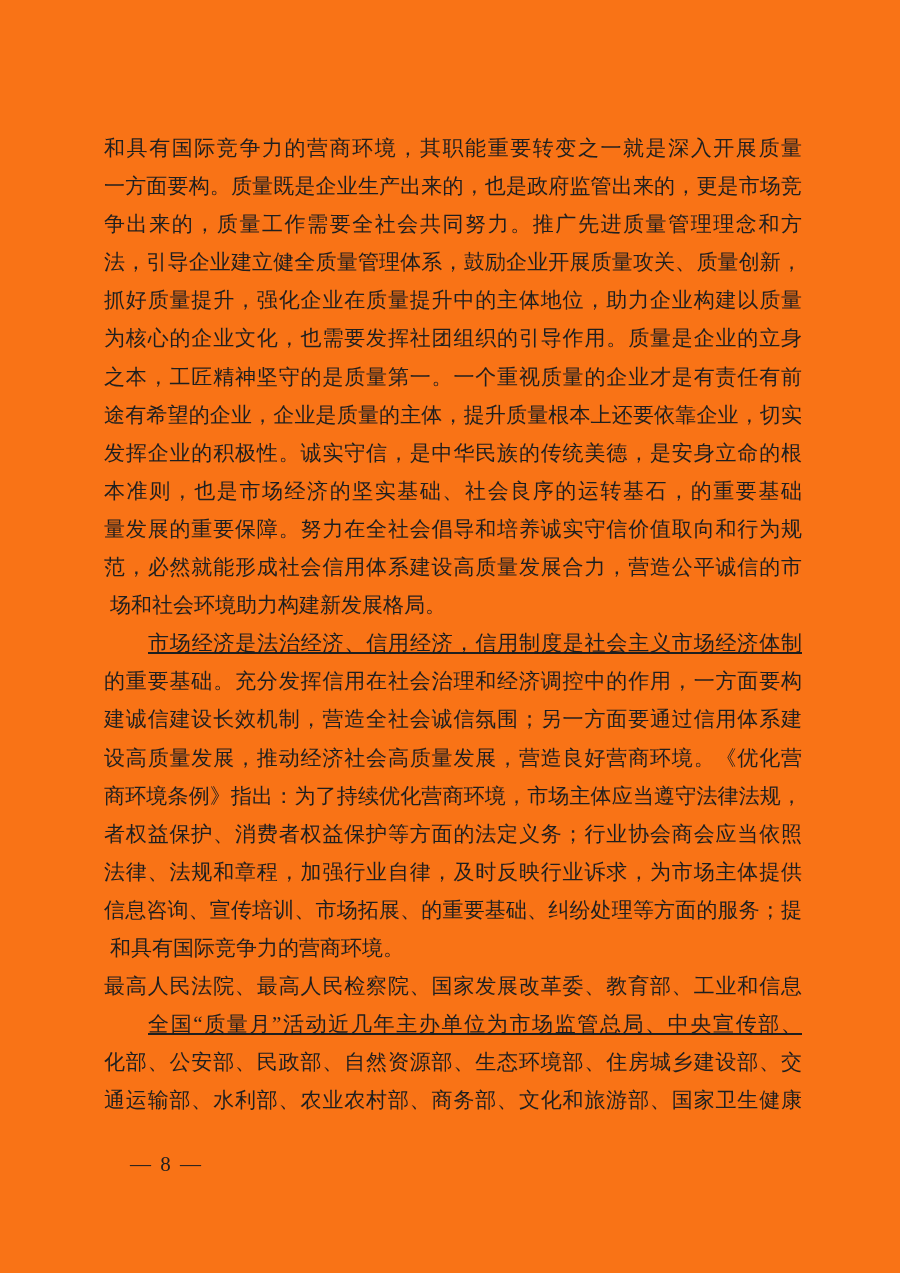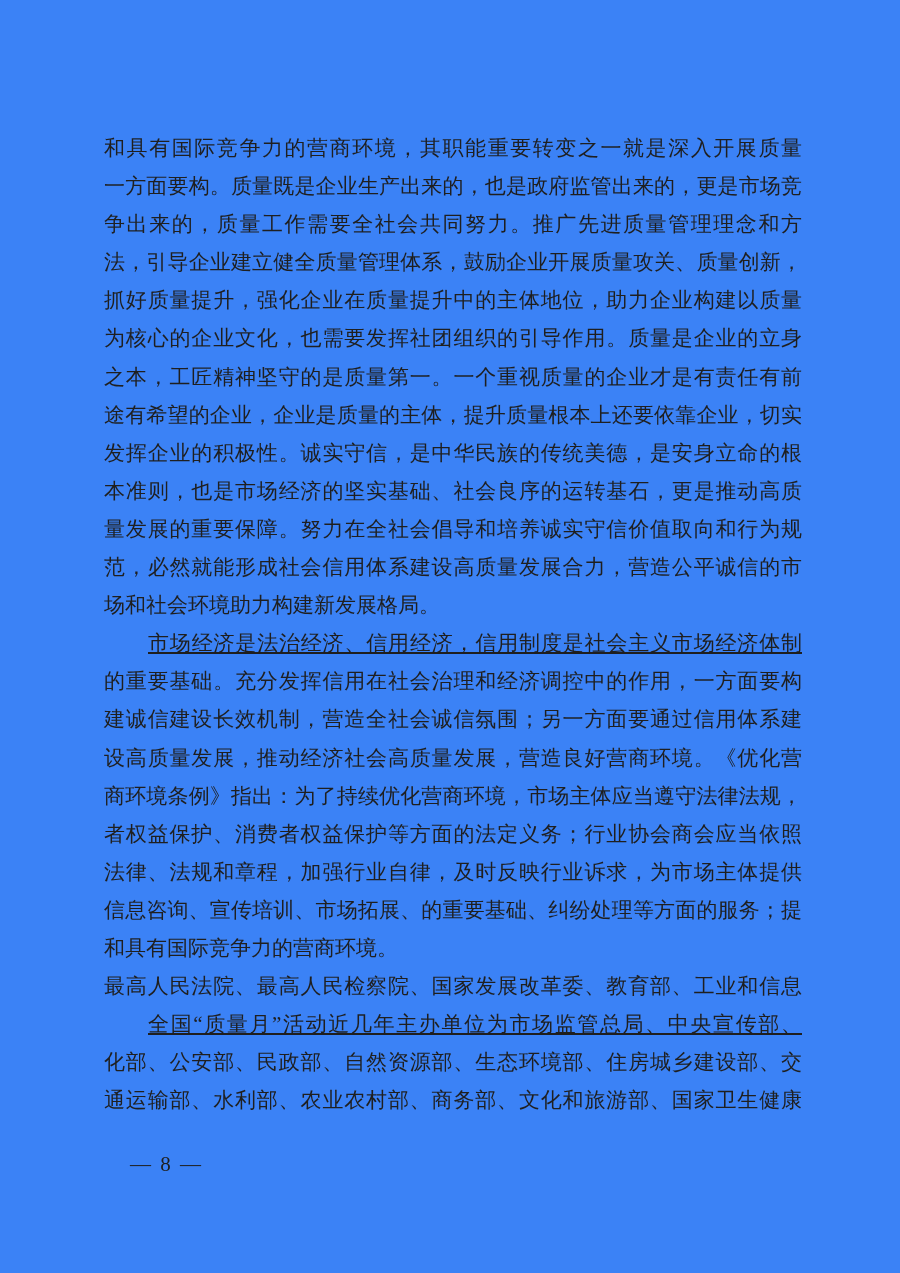--- a/index.html
+++ b/index.html
@@ -4,21 +4,21 @@
 <style>
   html, body {
     margin: 0;
     padding: 0;
     background: #ffffff;
   }
   .page {
     position: relative;
     width: 900px;
     height: 1273px;
-    background: #3b82f6;
+    background: #f97316;
     overflow: hidden;
     font-family: "Liberation Serif", "DejaVu Serif", serif;
   }
   .text-block {
     position: absolute;
     left: 104px;
     top: 129px;
     width: 698px;
   }
   .line {
@@ -29,20 +29,21 @@
     text-align: justify;
     text-align-last: justify;
     text-justify: inter-character;
     font-kerning: none;
     white-space: nowrap;
     overflow: visible;
   }
   .line.short {
     text-align: left;
     text-align-last: left;
+    margin-left: 6px;
   }
   .line.indent {
     text-indent: 44px;
     text-decoration: underline;
   }
   .footer {
     position: absolute;
     left: 130px;
     top: 1149px;
     font-size: 21px;
@@ -58,21 +59,21 @@
   <div class="text-block">
       <div class="line">和具有国际竞争力的营商环境，其职能重要转变之一就是深入开展质量</div>
       <div class="line">一方面要构。质量既是企业生产出来的，也是政府监管出来的，更是市场竞</div>
       <div class="line">争出来的，质量工作需要全社会共同努力。推广先进质量管理理念和方</div>
       <div class="line">法，引导企业建立健全质量管理体系，鼓励企业开展质量攻关、质量创新，</div>
       <div class="line">抓好质量提升，强化企业在质量提升中的主体地位，助力企业构建以质量</div>
       <div class="line">为核心的企业文化，也需要发挥社团组织的引导作用。质量是企业的立身</div>
       <div class="line">之本，工匠精神坚守的是质量第一。一个重视质量的企业才是有责任有前</div>
       <div class="line">途有希望的企业，企业是质量的主体，提升质量根本上还要依靠企业，切实</div>
       <div class="line">发挥企业的积极性。诚实守信，是中华民族的传统美德，是安身立命的根</div>
-      <div class="line">本准则，也是市场经济的坚实基础、社会良序的运转基石，更是推动高质</div>
+      <div class="line">本准则，也是市场经济的坚实基础、社会良序的运转基石，的重要基础</div>
       <div class="line">量发展的重要保障。努力在全社会倡导和培养诚实守信价值取向和行为规</div>
       <div class="line">范，必然就能形成社会信用体系建设高质量发展合力，营造公平诚信的市</div>
       <div class="line short">场和社会环境助力构建新发展格局。</div>
       <div class="line indent">市场经济是法治经济、信用经济，信用制度是社会主义市场经济体制</div>
       <div class="line">的重要基础。充分发挥信用在社会治理和经济调控中的作用，一方面要构</div>
       <div class="line">建诚信建设长效机制，营造全社会诚信氛围；另一方面要通过信用体系建</div>
       <div class="line">设高质量发展，推动经济社会高质量发展，营造良好营商环境。《优化营</div>
       <div class="line">商环境条例》指出：为了持续优化营商环境，市场主体应当遵守法律法规，</div>
       <div class="line">者权益保护、消费者权益保护等方面的法定义务；行业协会商会应当依照</div>
       <div class="line">法律、法规和章程，加强行业自律，及时反映行业诉求，为市场主体提供</div>

